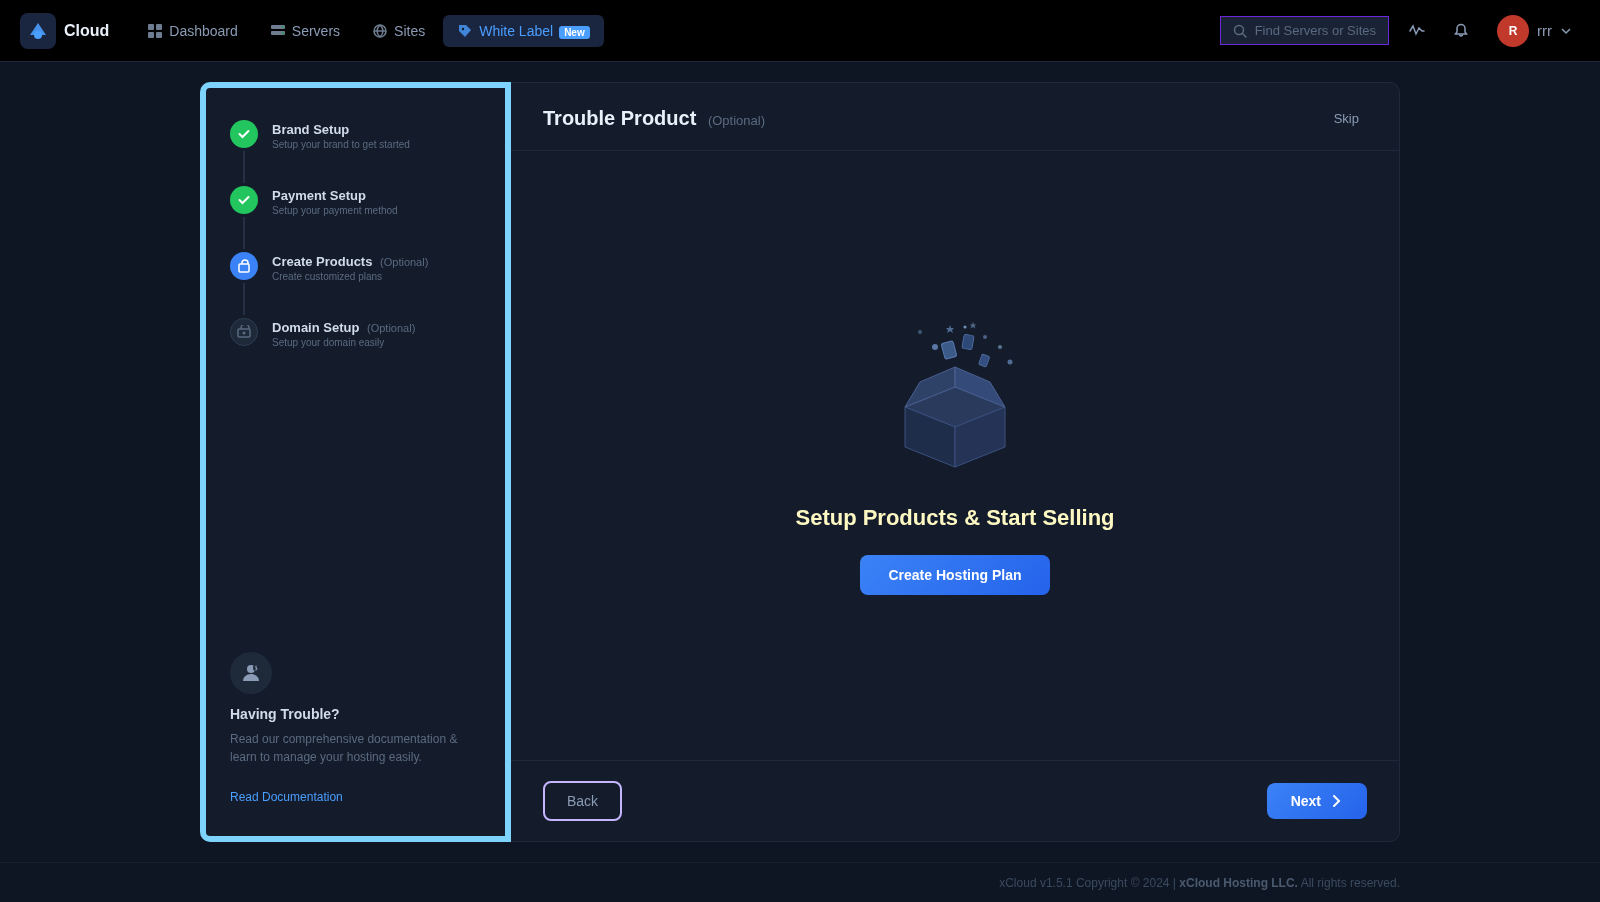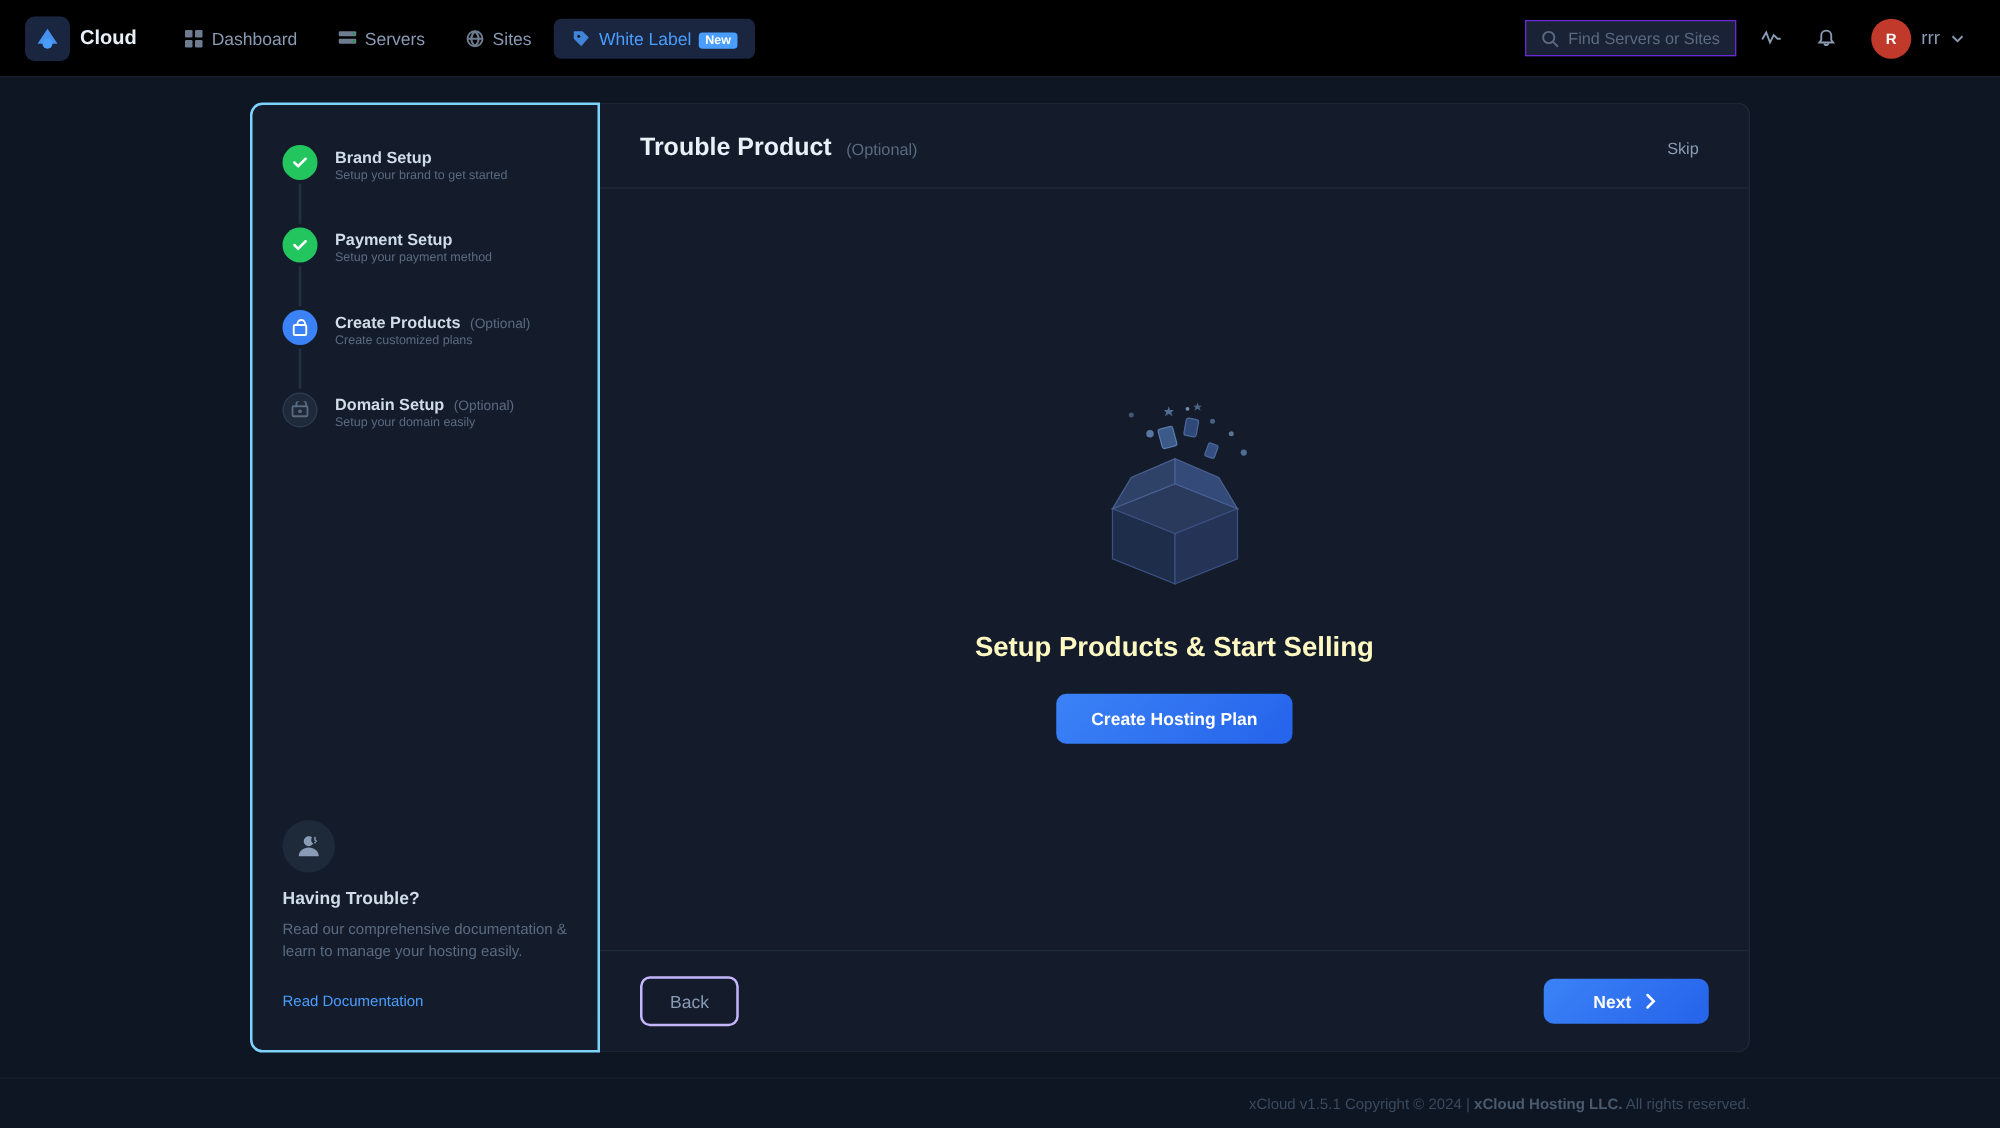--- a/index.html
+++ b/index.html
@@ -119,28 +119,28 @@
     
     .main {
       display: flex;
       height: calc(902px - 62px - 40px);
       padding: 20px 200px;
       gap: 0;
     }
 
     
     .sidebar-panel {
-      width: 280px;
+      width: 311px;
       background: #141c2b;
       border-radius: 10px 0 0 10px;
       padding: 32px 24px;
       display: flex;
       flex-direction: column;
       justify-content: space-between;
-      border: 2px solid #7dd3fc;
+      border: 6px solid #7dd3fc;
     }
     .steps-list { display: flex; flex-direction: column; gap: 0; }
     .step-item {
       display: flex;
       align-items: flex-start;
       gap: 14px;
       position: relative;
     }
     .step-connector {
       display: flex;
@@ -267,21 +267,21 @@
       padding: 10px 22px;
       border-radius: 8px;
       font-size: 14px;
       font-weight: 500;
       cursor: pointer;
     }
     .next-btn {
       background: linear-gradient(135deg, #3b82f6, #2563eb);
       color: #fff;
       border: none;
-      padding: 10px 40px;
+      padding: 10px 24px;
       border-radius: 8px;
       font-size: 14px;
       font-weight: 600;
       cursor: pointer;
       display: flex;
       align-items: center;
       gap: 8px;
     }
 
     

